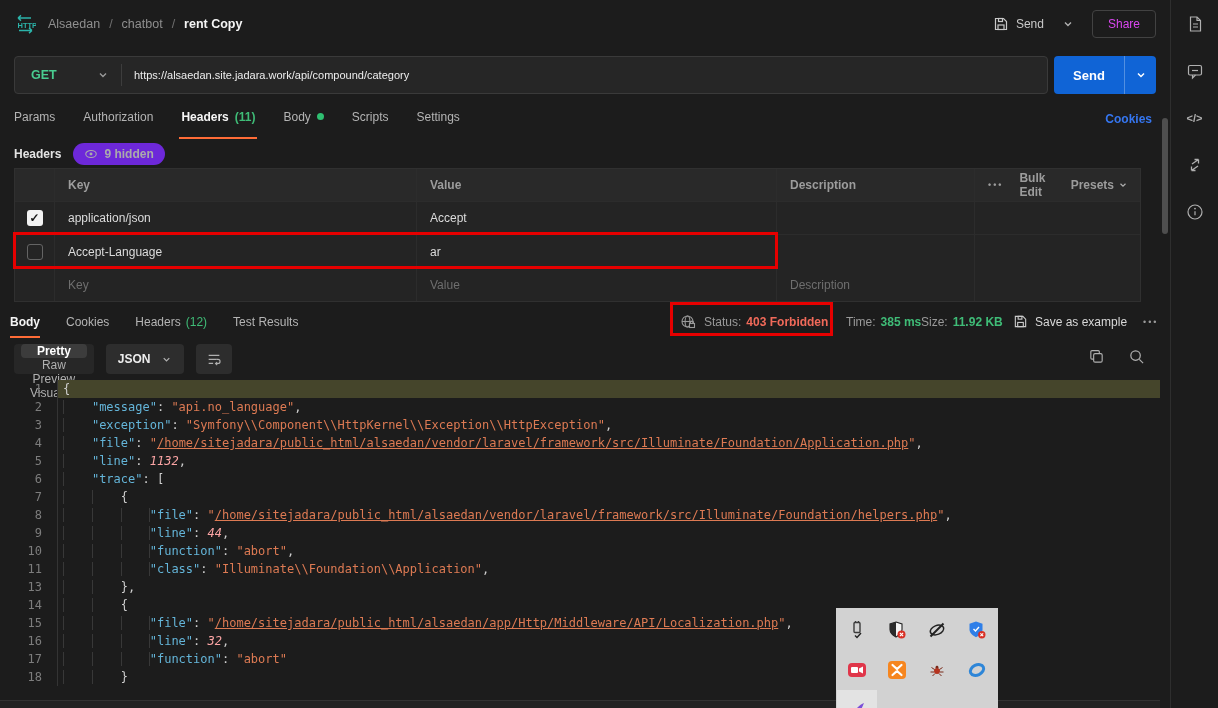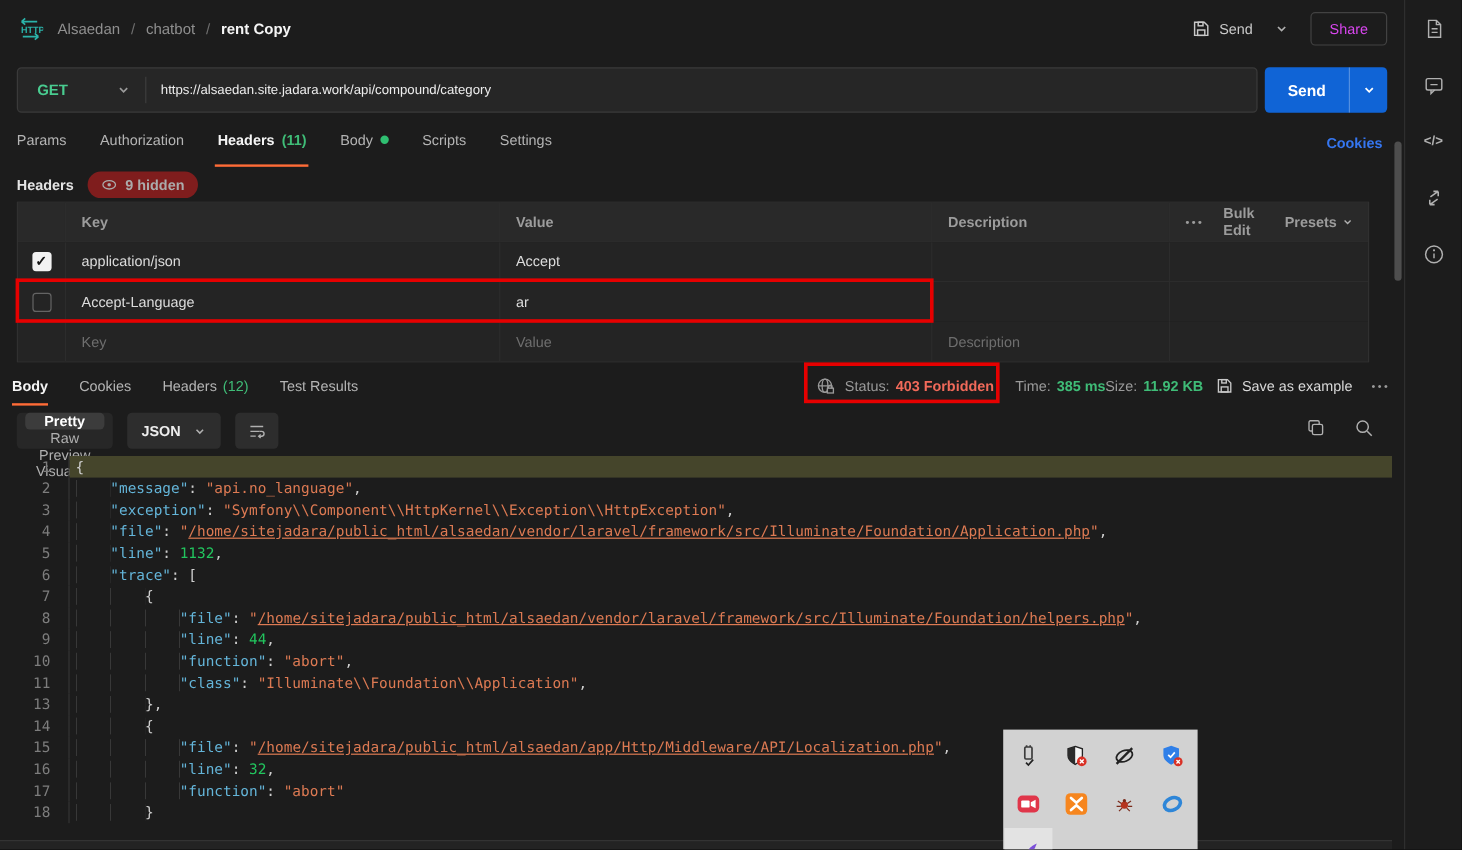--- a/index.html
+++ b/index.html
@@ -31,21 +31,21 @@
   .tab { position:relative; display:flex; align-items:center; gap:6px; color:#b4b4b4; cursor:pointer; padding-bottom:8px; }
   .tab.active { color:#f5f5f5; font-weight:bold; }
   .tab.active::after { content:""; position:absolute; left:-2px; right:-2px; bottom:-3px; height:2px; background:#ff6c37; }
   .tab-count { color:#3fbc77; }
   .tab-dot { width:7px; height:7px; border-radius:50%; background:#2fbf71; margin-top:-1px; }
   .cookies-link { position:absolute; top:112px; right:66px; color:#3576f0; font-weight:bold; cursor:pointer; }
 
   
   .headers-row { position:absolute; left:14px; top:143px; display:flex; align-items:center; gap:12px; }
   .headers-title { font-weight:bold; color:#e4e4e4; }
-  .hidden-badge { display:flex; align-items:center; gap:6px; background:#7f1d1d; border-radius:12px; padding:4px 11px; color:#ababab; font-weight:bold; cursor:pointer; }
+  .hidden-badge { display:flex; align-items:center; gap:6px; background:#6d28d9; border-radius:12px; padding:4px 11px; color:#ababab; font-weight:bold; cursor:pointer; }
 
   
   .table { position:absolute; left:14px; top:168px; width:1127px; border:1px solid #303030; }
   .t-row { display:grid; grid-template-columns:40px 362px 360px 198px auto; height:33px; border-bottom:1px solid #2c2c2c; background:#242424; }
   .t-row:last-child { border-bottom:none; }
   .t-row.head { background:#292929; color:#9c9c9c; font-weight:bold; }
   .t-cell { display:flex; align-items:center; padding-left:13px; border-right:1px solid #2c2c2c; color:#dcdcdc; }
   .t-cell.last { border-right:none; }
   .t-cell.cb { justify-content:center; padding-left:0; }
   .t-row.head .t-cell { color:#9c9c9c; }
@@ -90,21 +90,21 @@
 
   
   .code { position:absolute; left:0; top:380px; width:1160px; height:320px; overflow:hidden; font-family:"DejaVu Sans Mono", monospace; font-size:12px; line-height:18px; }
   .code-line { display:flex; height:18px; white-space:pre; }
   .ln { flex:0 0 58px; text-align:right; padding-right:15px; color:#7d7d7d; border-right:1px solid #343434; }
   .code-content { flex:1; padding-left:5px; }
   .code-line.hl .code-content { background:#45452b; }
   .tok-pln { color:#cfcfcf; }
   .tok-key { color:#64b5d9; }
   .tok-str { color:#dd7a53; }
-  .tok-num { color:#22c55e; }
+  .tok-num { color:#fca5a5;font-style:italic; }
   .tok-lnk { color:#dd7a53; text-decoration:underline; cursor:pointer; }
   .tok-ind { background-image:repeating-linear-gradient(to right,#383838 0,#383838 1px,transparent 1px,transparent 28.8px); }
   .footer-strip { position:absolute; left:0; top:700px; width:1160px; height:8px; background:#232323; border-top:1px solid #333; }
 
   
   .vscroll-thumb { position:absolute; left:1162px; top:118px; width:6px; height:116px; background:#4e4e4e; border-radius:3px; cursor:pointer; }
   .rail { position:absolute; right:0; top:0; width:48px; height:708px; background:#1c1c1c; border-left:1px solid #2e2e2e; display:flex; flex-direction:column; align-items:center; padding-top:15px; gap:29px; z-index:4; }
   .rail .icon-btn { width:18px; height:18px; color:#b0b0b0; }
   .code-glyph { font-size:11px; color:#b0b0b0; font-weight:bold; letter-spacing:0; }
 

